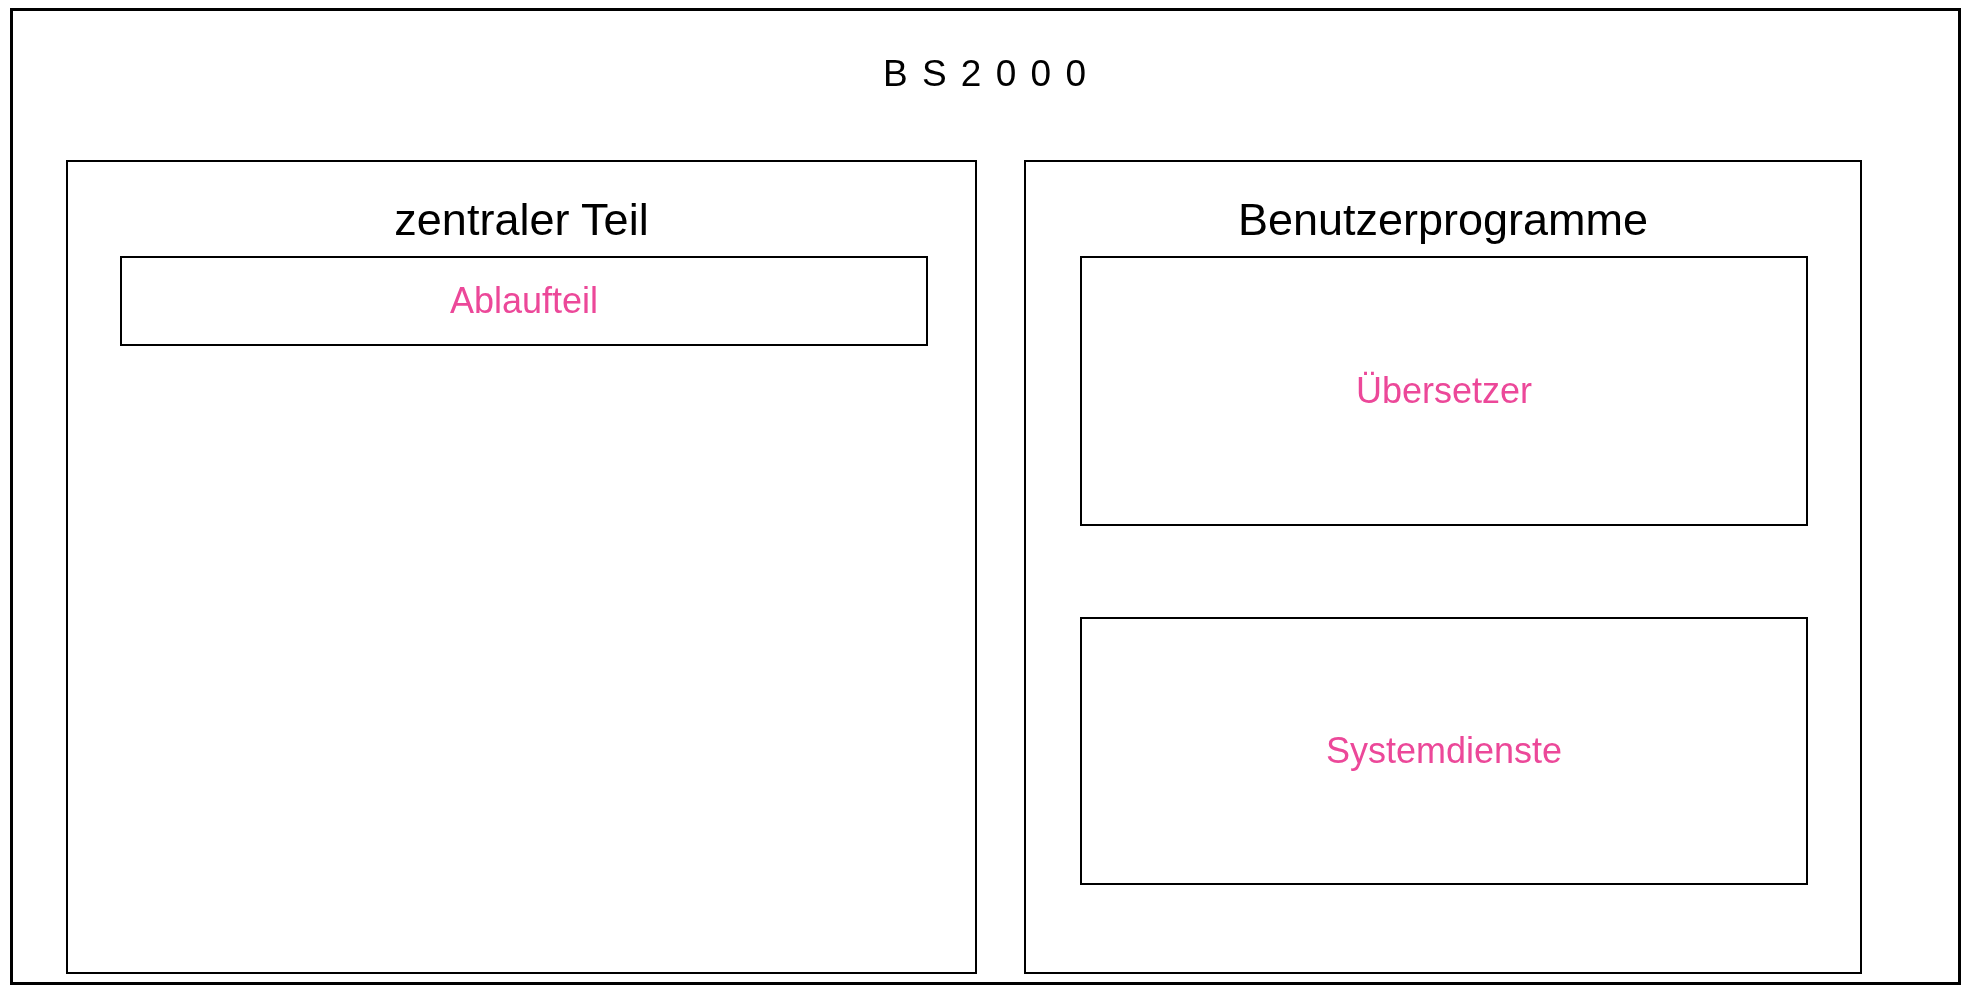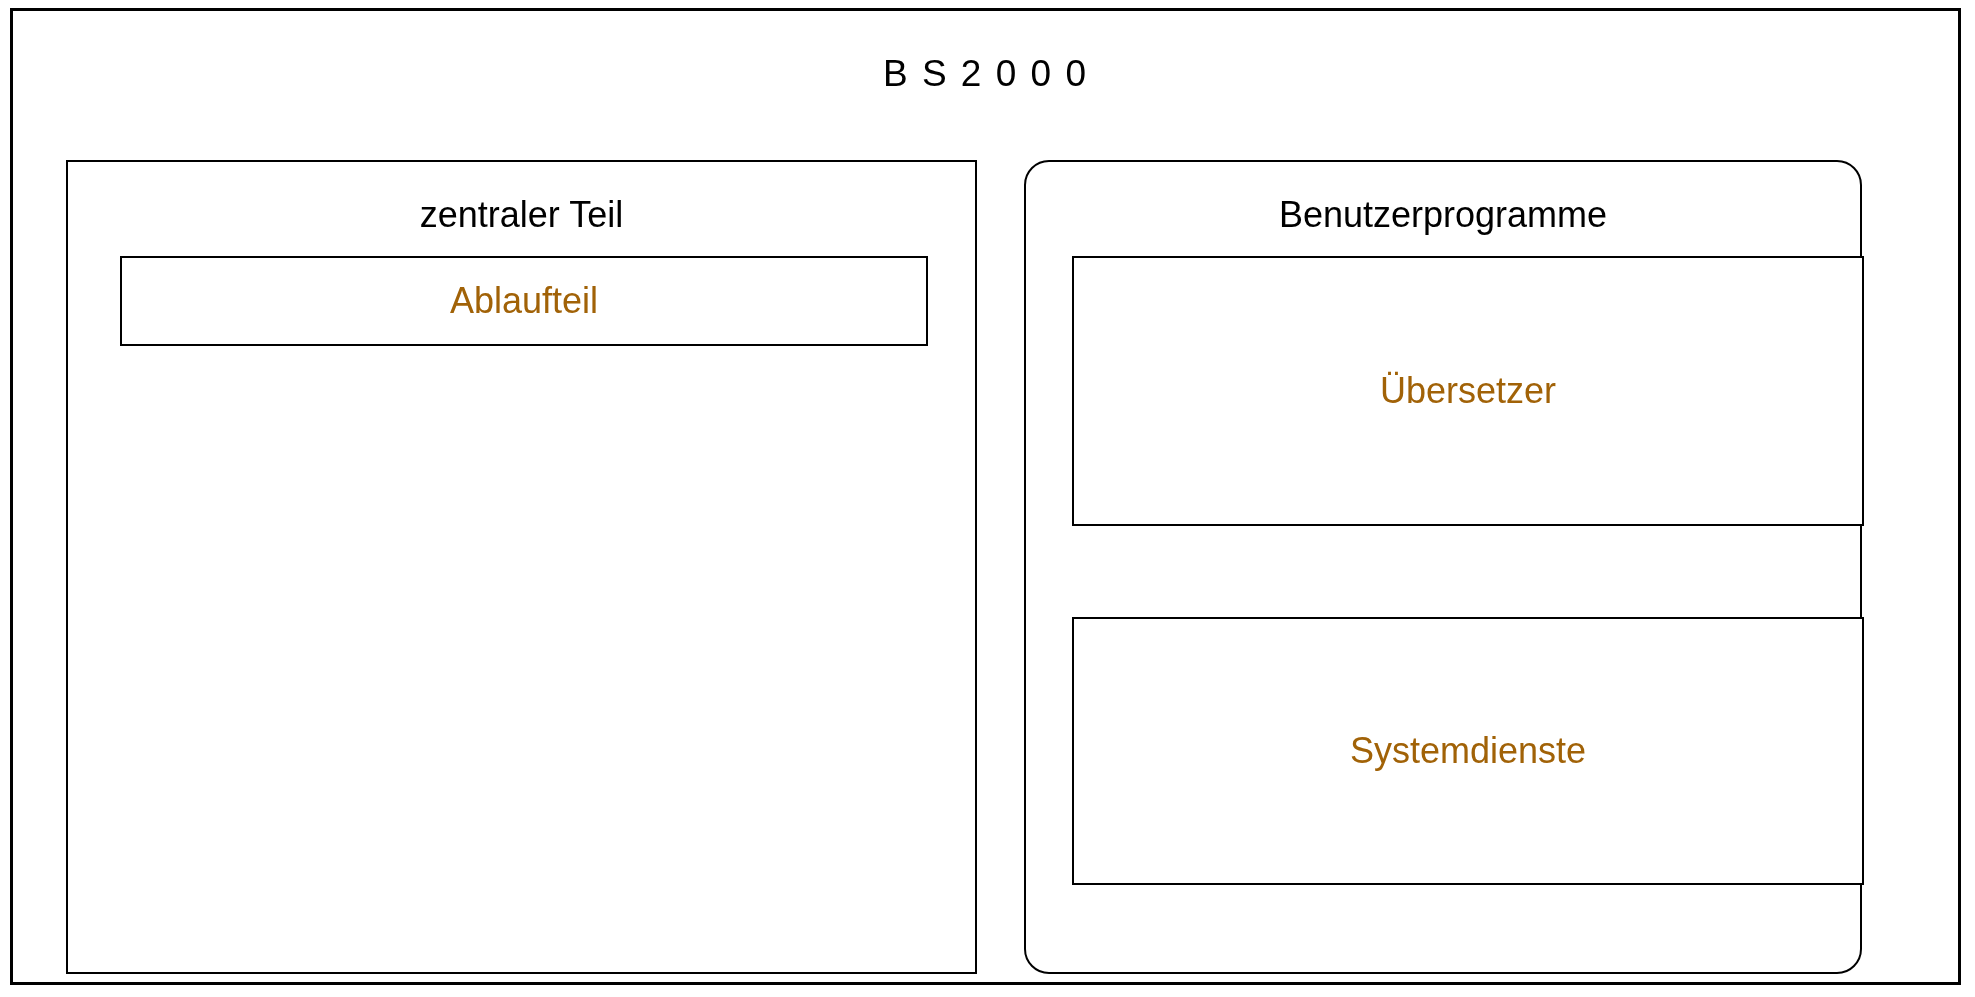--- a/index.html
+++ b/index.html
@@ -54,56 +54,55 @@
     top: 149px;
     width: 911px;
     height: 814px;
   }
 
   .group-right {
     left: 1011px;
     top: 149px;
     width: 838px;
     height: 814px;
-    border-radius: 25px;
   }
 
   .group-label {
     position: absolute;
     left: 0;
     top: 32px;
     width: 100%;
     text-align: center;
-    font-size: 36px;
+    font-size: 45px;
     color: #000000;
   }
 
   
   .inner-box {
     position: absolute;
     border: 2px solid #000000;
     background: #ffffff;
     box-sizing: border-box;
     display: flex;
     align-items: center;
     justify-content: center;
     font-size: 36px;
-    color: #a16207;
+    color: #ec4899;
     text-align: center;
   }
 
   
   .lbox { left: 52px; width: 808px; height: 90px; }
   .lbox-1 { top: 94px; }
   .lbox-2 { top: 274px; }
   .lbox-3 { top: 455px; }
   .lbox-4 { top: 637px; }
 
   
-  .rbox { left: 46px; width: 792px; }
+  .rbox { left: 54px; width: 728px; }
   .rbox-1 { top: 94px;  height: 270px; }
   .rbox-2 { top: 455px; height: 268px; }
 </style>
 </head>
 <body>
 
 <div class="canvas">
 
   <div class="outer-frame">
 

